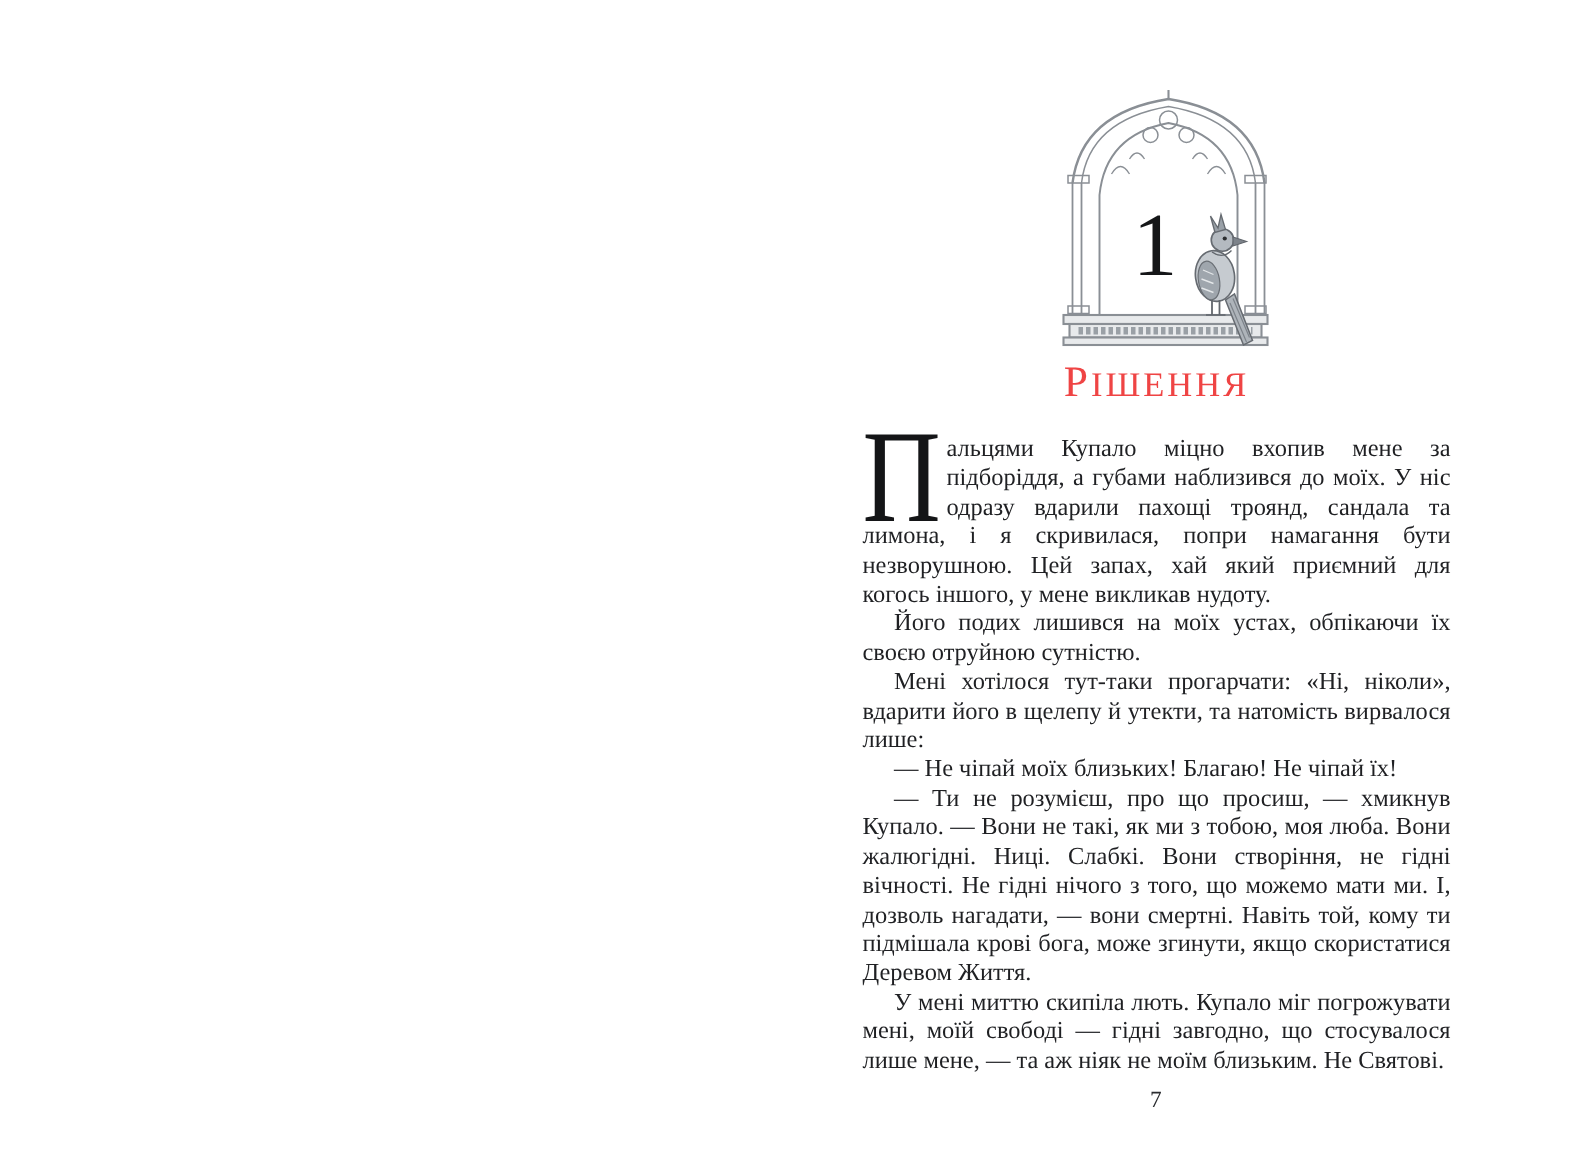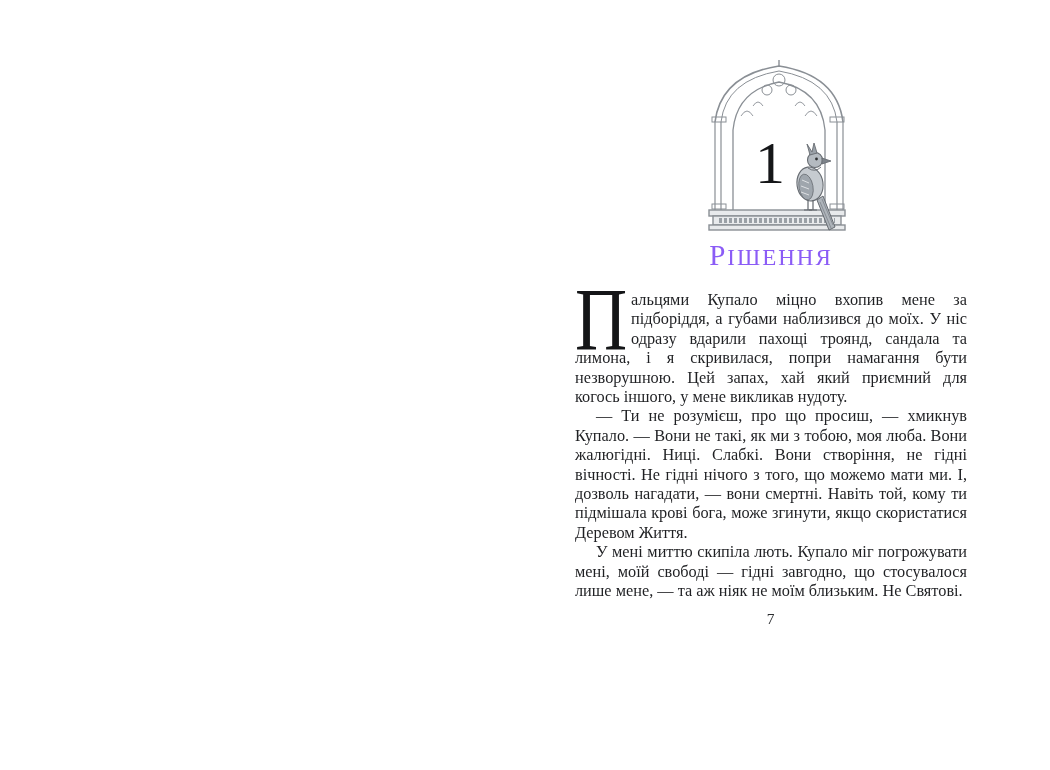--- a/index.html
+++ b/index.html
@@ -37,21 +37,21 @@
     display: block;
     transform: translateX(10px);
   }
   .chapter-title {
     margin-top: 7px;
     text-align: center;
     font-size: 23px;
     line-height: 26px;
     letter-spacing: 2px;
     text-transform: uppercase;
-    color: #8b5cf6;
+    color: #ef4444;
   }
   .chapter-title::first-letter {
     font-size: 29px;
   }
   .body-text {
     margin-top: 19px;
     font-size: 16.3px;
     line-height: 19.4px;
     text-align: justify;
     color: #1f2023;
@@ -135,20 +135,23 @@
             <path d="M101,140 V150 M106,140 V150" stroke="#62676d" stroke-width="1.2" fill="none"></path>
             <path d="M97,150 H105 M102,150 H110" stroke="#62676d" stroke-width="1" fill="none"></path>
           </g>
         </svg>
       </div>
 
       <div class="chapter-title">Рішення</div>
 
       <div class="body-text">
           <p class="first"><span class="dropcap">П</span>альцями Купало міцно вхопив мене за підборіддя, а губами наблизився до моїх. У ніс одразу вдарили пахощі троянд, сандала та лимона, і я скривилася, попри намагання бути незворушною. Цей запах, хай який приємний для когось іншого, у мене викликав нудоту.</p>
+          <p>Його подих лишився на моїх устах, обпікаючи їх своєю отруйною сутністю.</p>
+          <p>Мені хотілося тут-таки прогарчати: «Ні, ніколи», вдарити його в щелепу й утекти, та натомість вирвалося лише:</p>
+          <p>— Не чіпай моїх близьких! Благаю! Не чіпай їх!</p>
           <p>— Ти не розумієш, про що просиш, — хмикнув Купало. — Вони не такі, як ми з тобою, моя люба. Вони жалюгідні. Ниці. Слабкі. Вони створіння, не гідні вічності. Не гідні нічого з того, що можемо мати ми. І, дозволь нагадати, — вони смертні. Навіть той, кому ти підмішала крові бога, може згинути, якщо скористатися Деревом Життя.</p>
           <p>У мені миттю скипіла лють. Купало міг погрожувати мені, моїй свободі — гідні завгодно, що стосувалося лише мене, — та аж ніяк не моїм близьким. Не Святові.</p>
         </div>
 
       <div class="page-number">7</div>
 
     </div>
   </div>
 </div>
 

